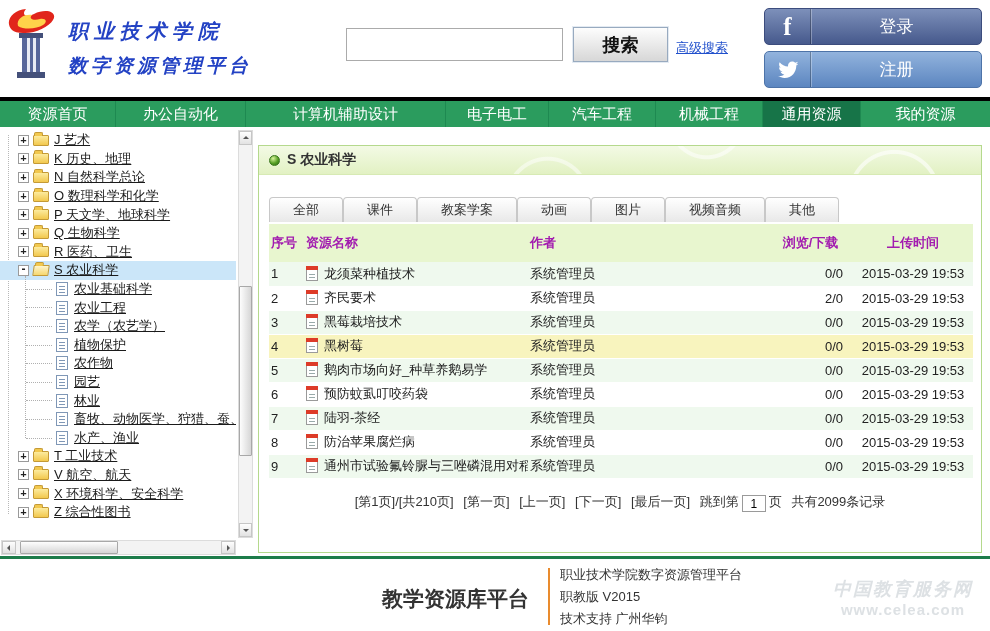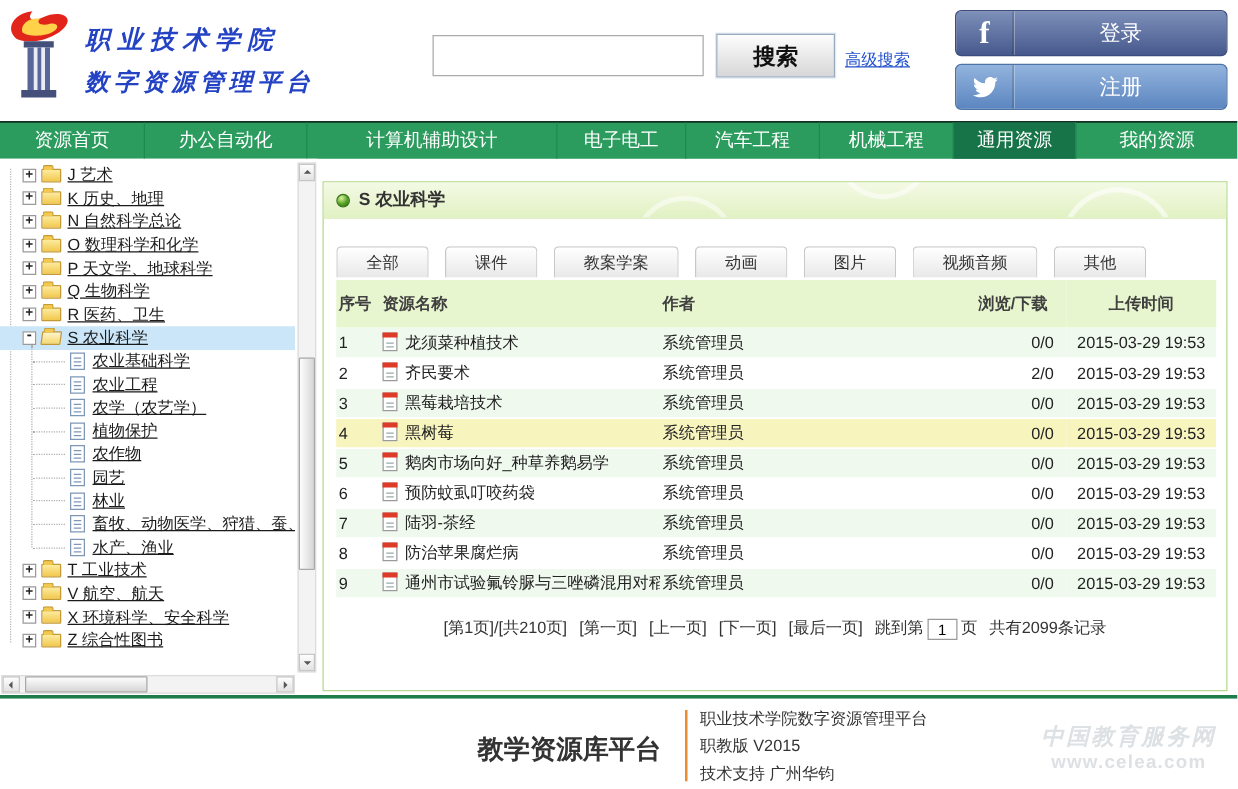--- a/index.html
+++ b/index.html
@@ -29,21 +29,21 @@
   .auth-login { background:linear-gradient(#7d90ba,#46598c); border:1px solid #3c4c7d; }
   .auth-reg   { background:linear-gradient(#92b3dd,#5c86c0); border:1px solid #4d73a8; }
   .auth-ic { width:46px; display:flex; align-items:center; justify-content:center;
              border-right:1px solid rgba(0,0,0,.28); }
   .auth-lbl { flex:1; display:flex; align-items:center; justify-content:center;
               border-left:1px solid rgba(255,255,255,.30); font-size:17px; }
   .fb-f { font-family:"Liberation Serif", serif; font-weight:bold; font-size:25px; line-height:1; }
 
   
   .nav { position:absolute; left:0; top:97px; width:990px; height:30px; display:flex;
-         background:#2b9c5e; border-top:1px solid #000000; }
+         background:#2b9c5e; border-top:4px solid #000000; }
   .nav-item { height:100%; display:flex; align-items:center; justify-content:center;
               color:#fff; font-size:15px; border-right:1px solid #1e8951; cursor:pointer; }
   .nav-item.active { background:#177448; }
 
   
   .sidebar { position:absolute; left:0; top:127px; width:254px; height:429px; background:#fff; }
   .tree { position:absolute; left:0; top:4px; right:18px; bottom:18px; overflow:hidden; }
   .tree-root-line { position:absolute; left:8px; top:4px; bottom:24px;
                     border-left:1px dotted #b8b8b8; }
   .titem { height:18.6px; display:flex; align-items:center; padding-left:18px;
@@ -104,28 +104,28 @@
       background:
         radial-gradient(circle at 88% 180%, rgba(255,255,255,0) 42px, rgba(255,255,255,.6) 43px, rgba(255,255,255,.6) 46px, rgba(255,255,255,0) 47px),
         radial-gradient(circle at 62% -90%,  rgba(255,255,255,0) 34px, rgba(255,255,255,.55) 35px, rgba(255,255,255,.55) 38px, rgba(255,255,255,0) 39px),
         radial-gradient(circle at 40% 190%,  rgba(255,255,255,0) 38px, rgba(255,255,255,.5) 39px, rgba(255,255,255,.5) 42px, rgba(255,255,255,0) 43px),
         linear-gradient(#f3fae5,#e2f1c3); }
   .dot { width:11px; height:11px; border-radius:50%; margin-right:7px;
          background:radial-gradient(circle at 35% 28%, #d9f59c, #57a026 55%, #2c6a10);
          border:1px solid #39771c; }
   .panel-title { font-size:14px; font-weight:bold; color:#333; }
 
-  .tabs { display:flex; gap:13px; margin:22px 0 0 10px; }
+  .tabs { display:flex; gap:0; margin:22px 0 0 10px; }
   .tab { height:25px; line-height:24px; padding:0 23px; font-size:13px; color:#333;
          background:linear-gradient(#ffffff,#e8e8e8); border:1px solid #c8c8c8; border-bottom:none;
          border-radius:4px 4px 0 0; cursor:pointer; white-space:nowrap; }
 
   table.res { width:704px; margin:2px 10px 0 10px; border-collapse:collapse; font-size:13px;
               table-layout:fixed; }
-  .res th { background:#e8f6cf; height:38px; font-weight:bold; color:#404040;
+  .res th { background:#e8f6cf; height:38px; font-weight:bold; color:#a21caf;
             text-align:left; padding:0 2px;margin-left:46px; }
   .res td { height:24px; border-bottom:1px solid #fff; color:#222; padding:0 2px;
             overflow:hidden; white-space:nowrap; }
   .res tr.green td { background:#eff9ee; }
   .res tr.hl td    { background:#f8f4be; }
   .col-idx   { width:35px; }
   .col-name  { width:auto; }
   .col-auth  { width:240px; }
   .col-views { width:85px; }
   .col-time  { width:120px; }

